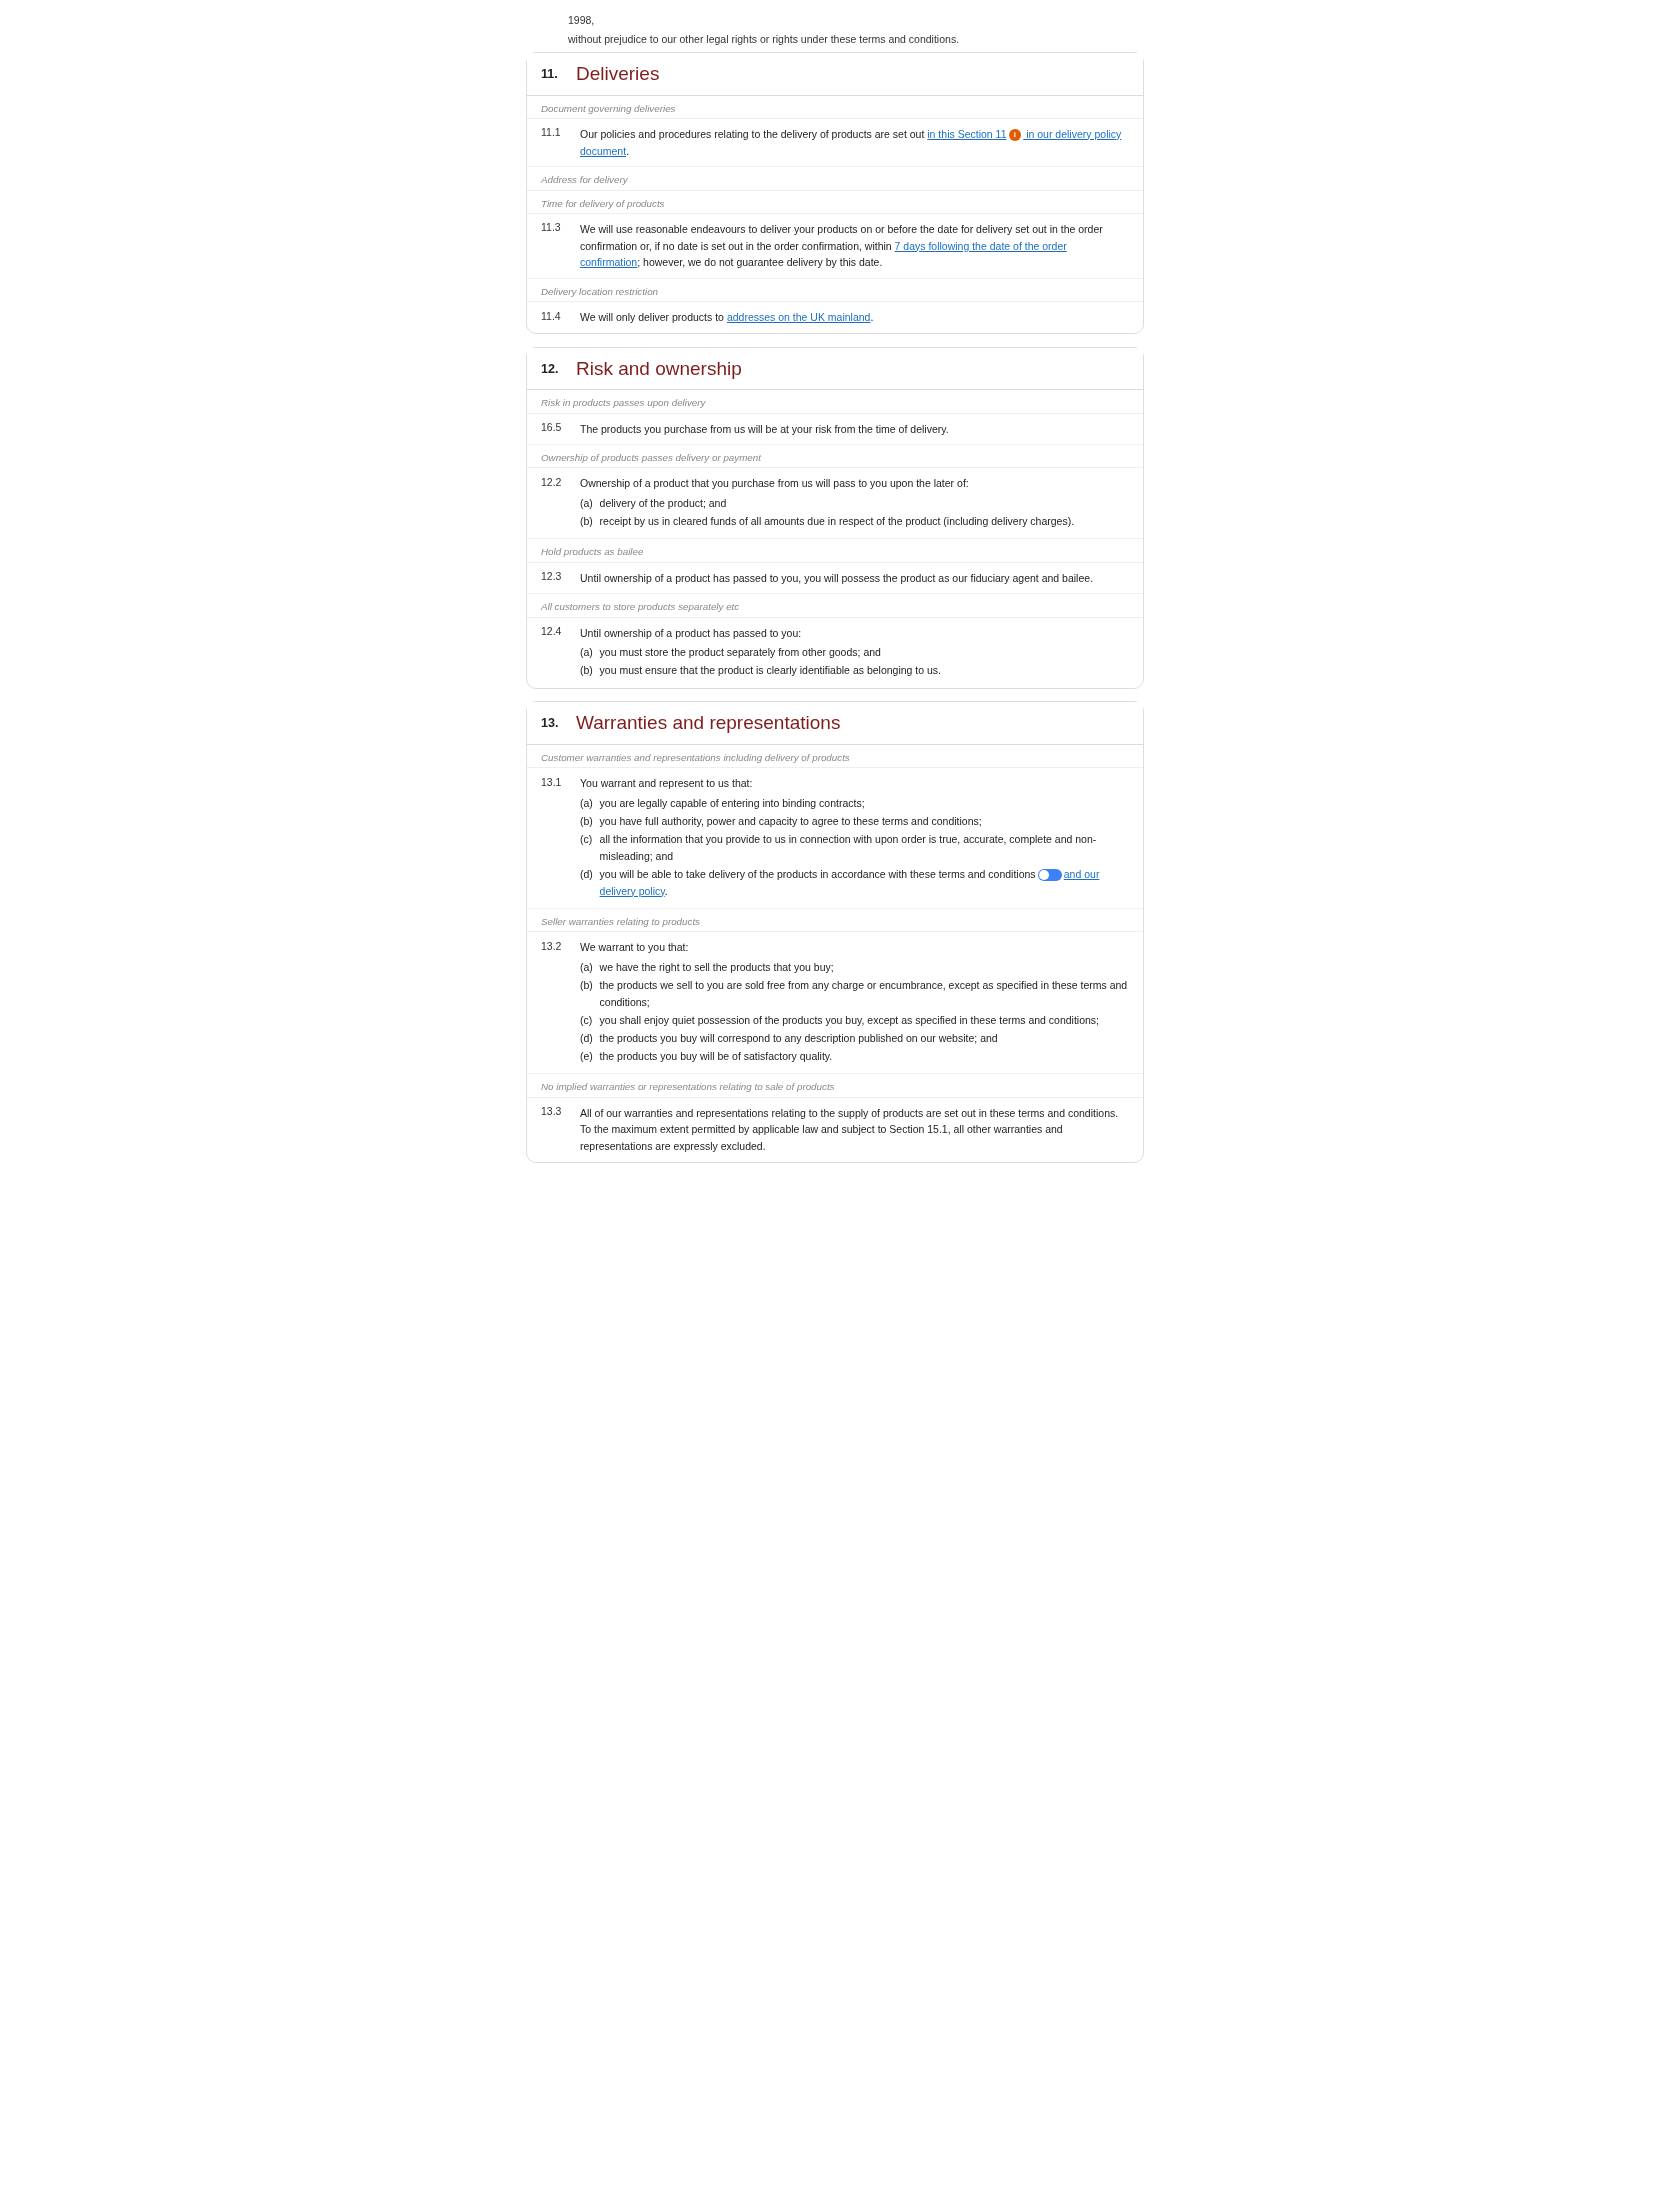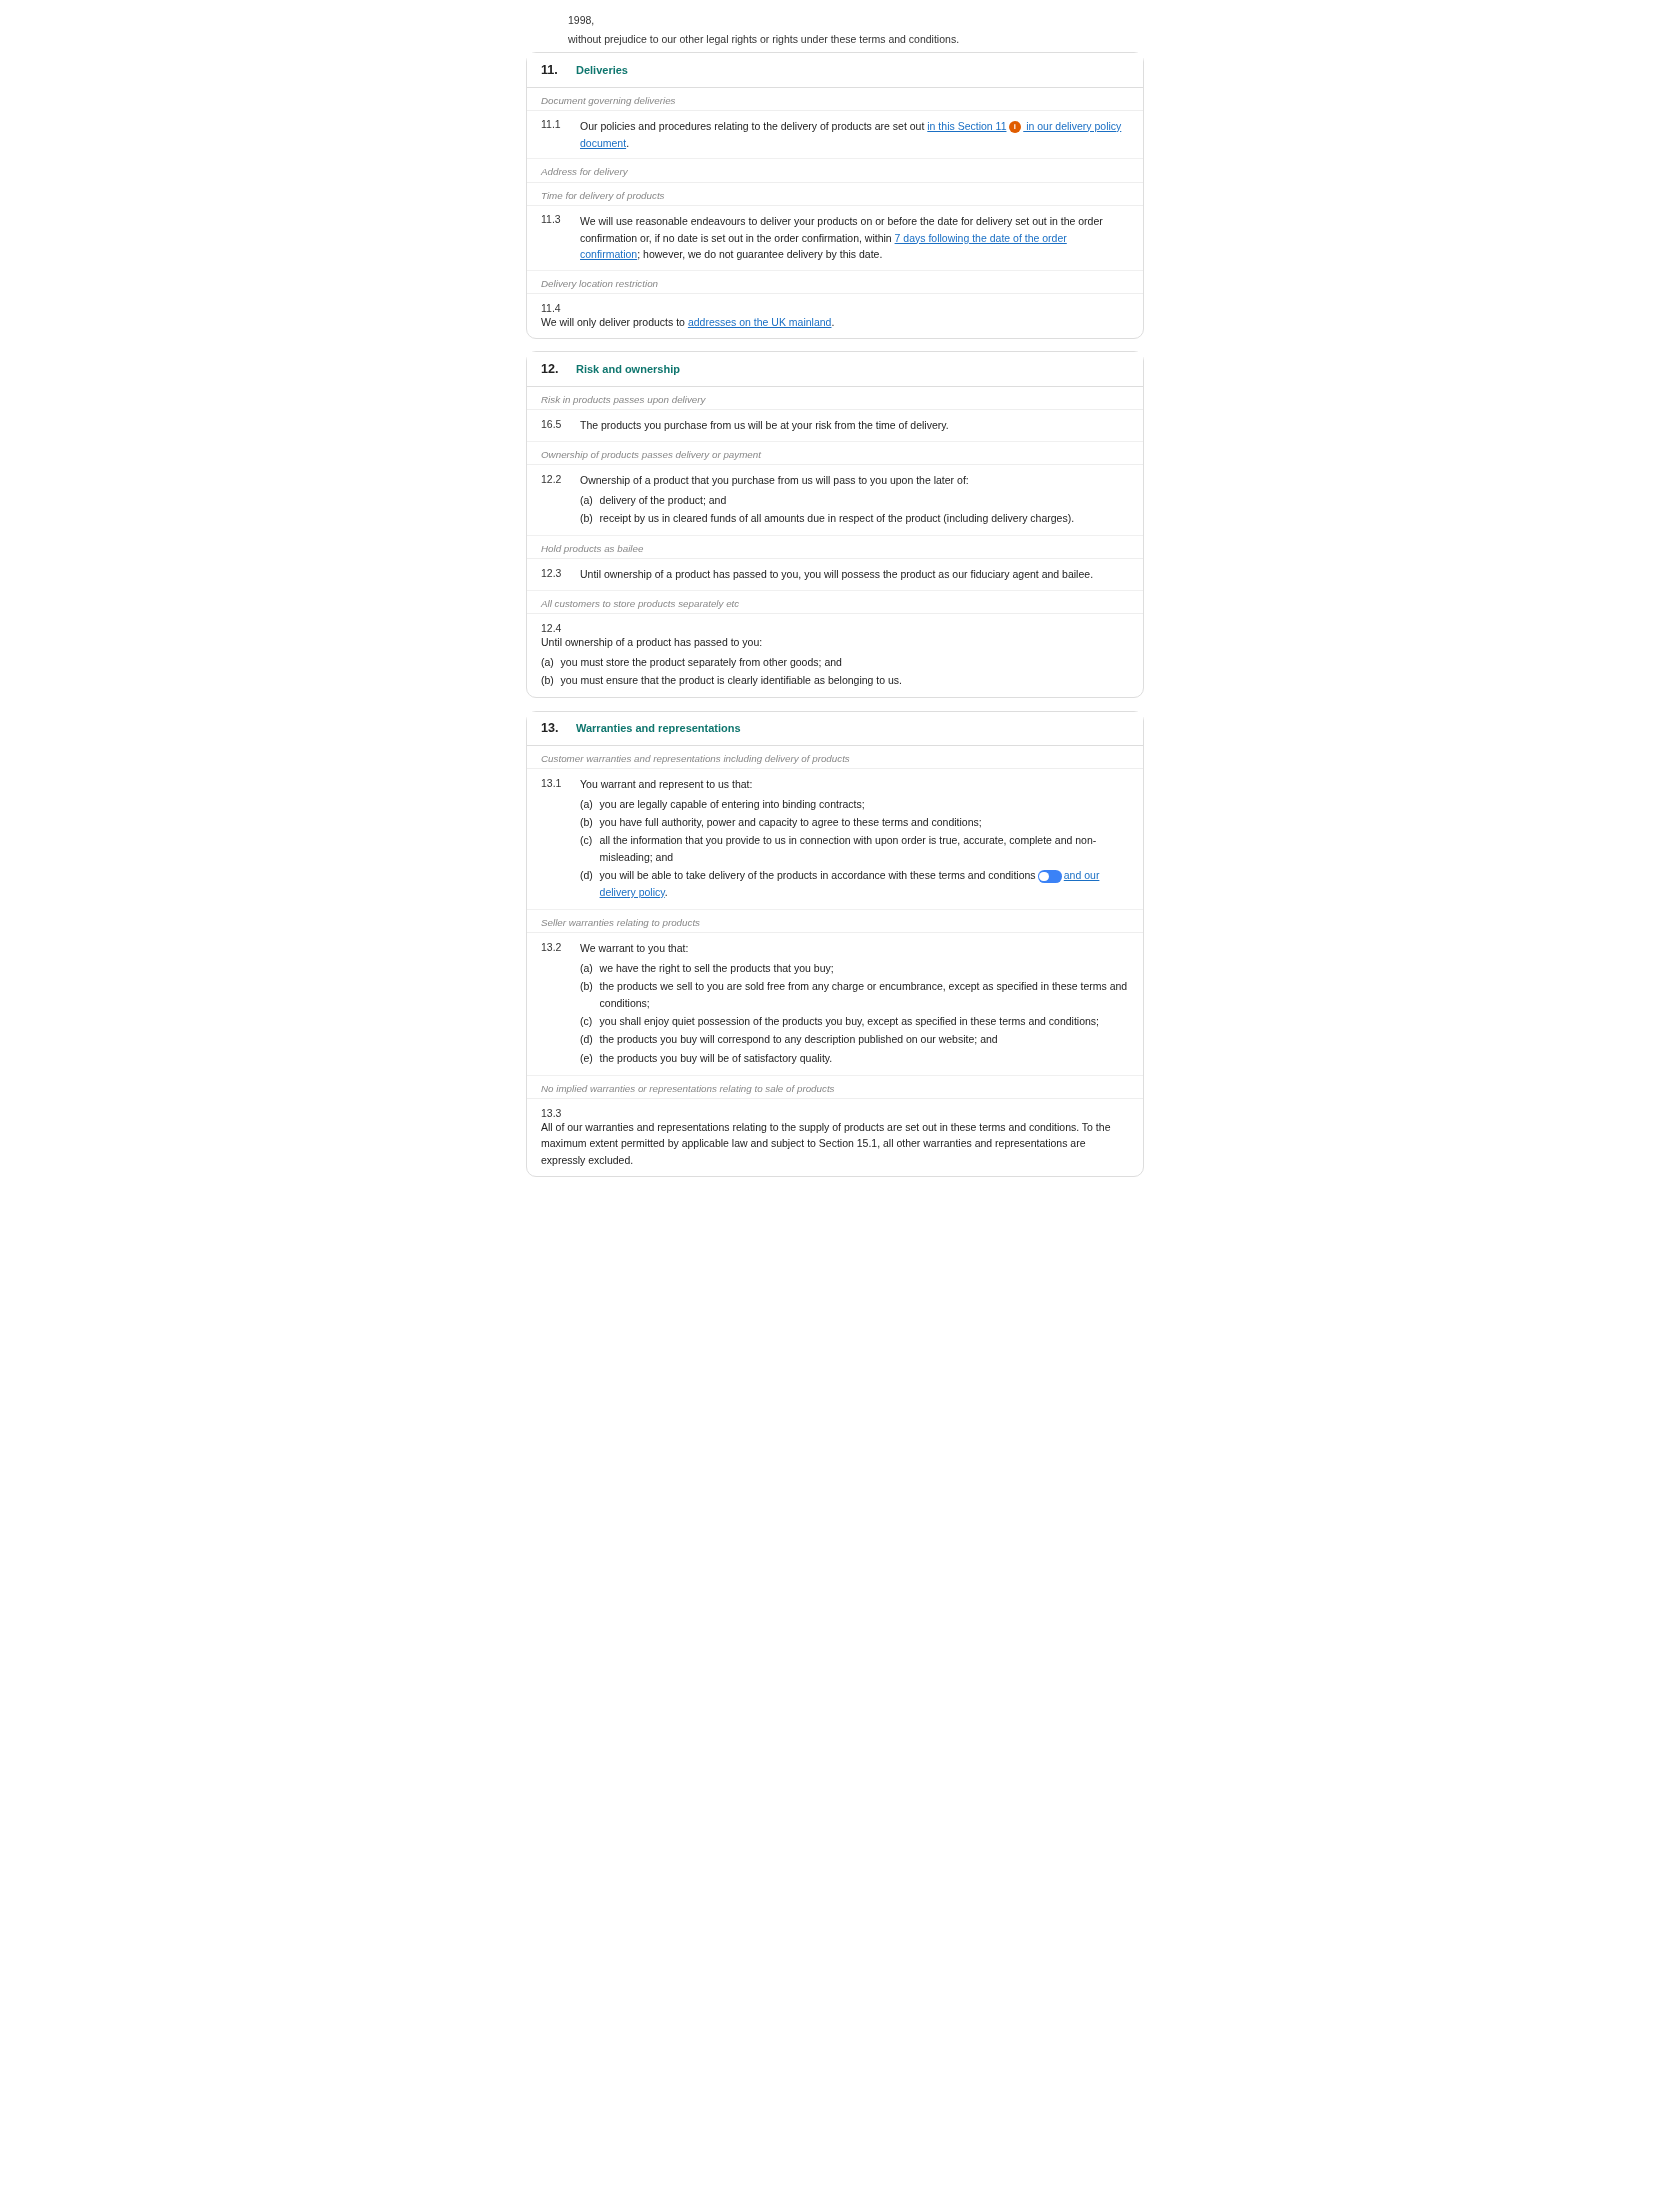--- a/index.html
+++ b/index.html
@@ -27,23 +27,23 @@
       margin-bottom: 0;
       background: #fff;
     }
     .section-number {
       font-size: 12.6px;
       font-weight: bold;
       color: #222;
       min-width: 35px;
     }
     .section-title {
-      font-size: 11px;
-      font-weight: bold;
-      color: #0f766e;
+      font-size: 19px;
+      font-weight: normal;
+      color: #7f1d1d;
     }
     .section-block {
       border: 0.7px solid #ddd;
       border-radius: 10px;
       margin-bottom: 12.6px;
     }
     .section-block .section-header {
       border: none;
       border-bottom: 0.7px solid #ddd;
       border-radius: 2.8px 2.8px 0 0;
@@ -58,21 +58,20 @@
       padding: 7px 14px 4.2px 14px;
       border-bottom: 0.7px solid #eee;
     }
     .clause-row {
       display: flex;
       padding: 7px 14px;
       border-bottom: 0.7px solid #f0f0f0;
     }
     .clause-row:last-child {
       border-bottom: none;
-      flex-direction: column;
     }
     .clause-num {
       min-width: 39px;
       color: #333;
       font-size: 10.5px;
       padding-top: 0.7px;
     }
     .clause-text {
       flex: 1;
       color: #222;

